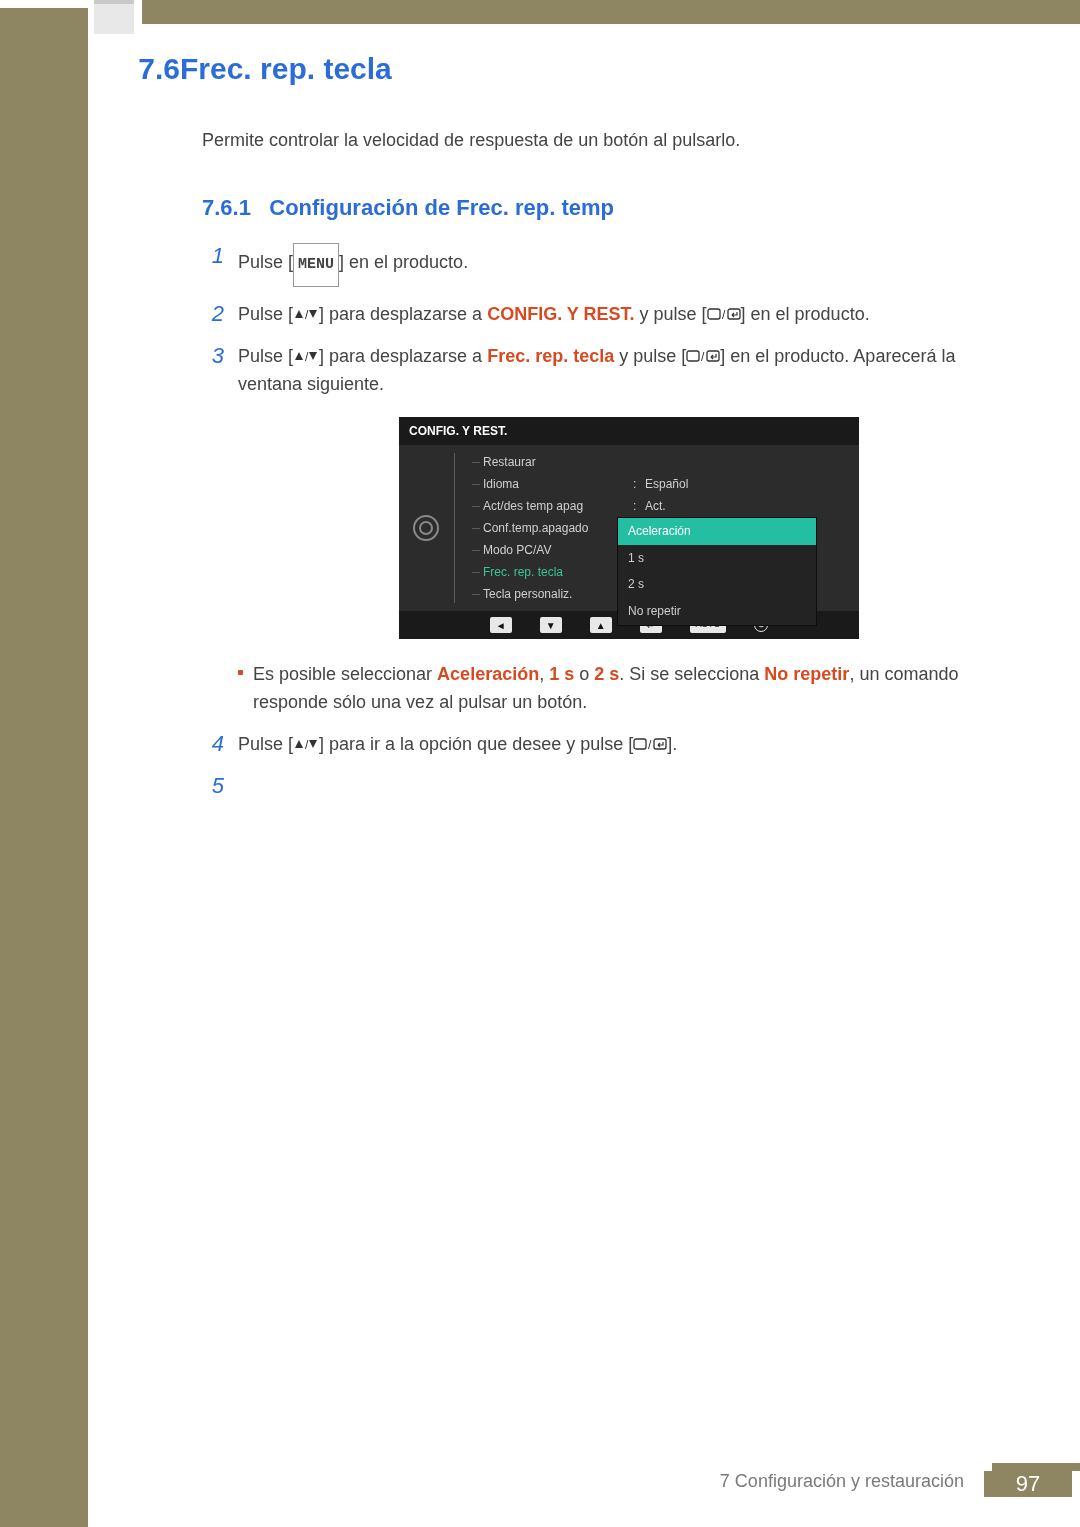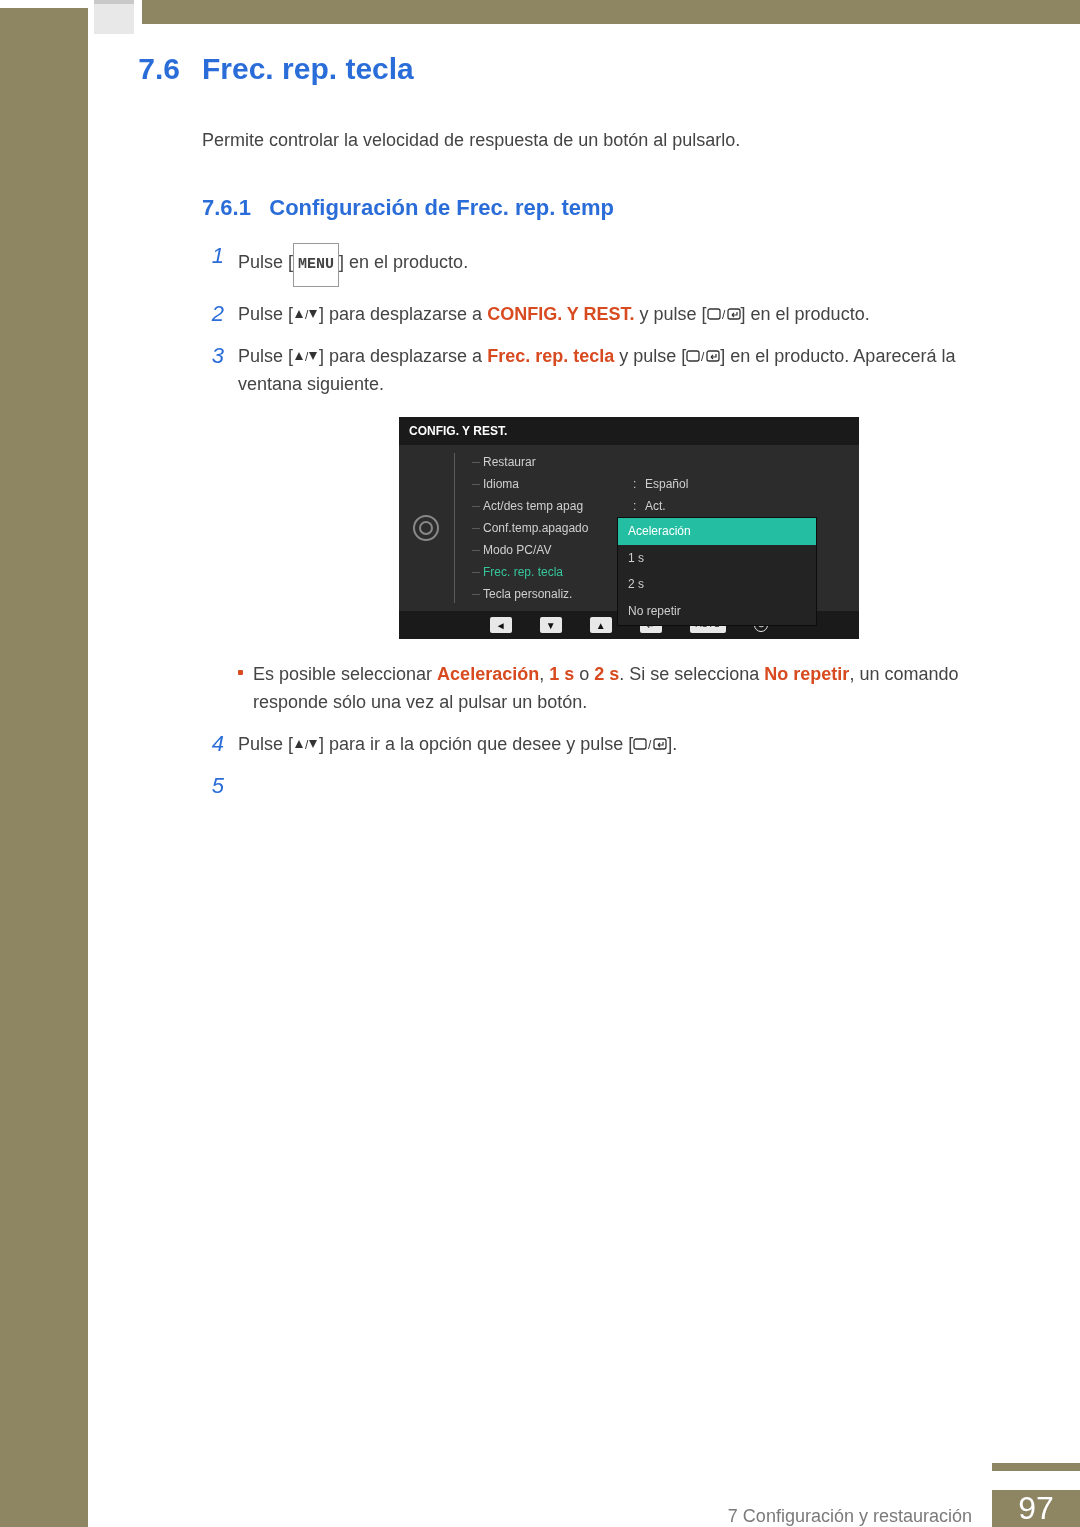--- a/index.html
+++ b/index.html
@@ -37,21 +37,21 @@
     padding-right: 60px;
     padding-top: 28px;
   }
   .chapter-title {
     font-size: 34px;
     font-weight: bold;
     color: #2a6dd9;
     margin-left: 92px;
     margin-bottom: 110px;
   }
-  .section-row { display:flex; gap: 22px; margin-bottom: 44px; }
+  .section-row { display:flex; margin-bottom: 44px; }
   .sec-num {
     width: 72px; text-align:right;
     font-size: 30px; font-weight:bold; color:#2a6dd9;
     flex-shrink:0;
   }
   .sec-title {
     font-size: 30px; font-weight:bold; color:#2a6dd9;
   }
   .intro-para {
     margin-left: 94px;
@@ -142,31 +142,31 @@
   .osd-btn.power { background:transparent; color:#e8e8e8; border:1px solid #e8e8e8; border-radius:50%; width:14px; height:14px; font-size:9px;}
 
   ul.bullet { list-style:none; margin-top:8px; }
   ul.bullet li { display:flex; gap:10px; }
   ul.bullet li::before {
     content:""; width:5px; height:5px; background:#d84a1f; border-radius:1px;
     margin-top:9px; flex-shrink:0;
   }
 
   .footer {
-    position:absolute; left:88px; right:0; bottom:0; height:56px;
-    display:flex; align-items:flex-end;
+    position:absolute; left:88px; right:8px; bottom:0; height:56px;
+    display:flex; align-items:flex-start;
   }
   .footer-text {
     flex:1; display:flex; align-items:center; justify-content:flex-end;
     padding-right:20px; font-size:18px; color:#7a7a7a;
   }
   .footer-pageno {
     width:88px; background:#8e8563; color:#fff;
     display:flex; align-items:center; justify-content:center;
-    font-size:32px; font-weight:300;
+    font-size:22px; font-weight:300;
   }
   .footer-olive-strip{
     position:absolute; right:0; bottom:56px; width:88px; height:8px; background:#8e8563;
   }
 </style>
 </head>
 <body>
 
 <div class="left-olive-bar"></div>
 <div class="tab-box"></div>

